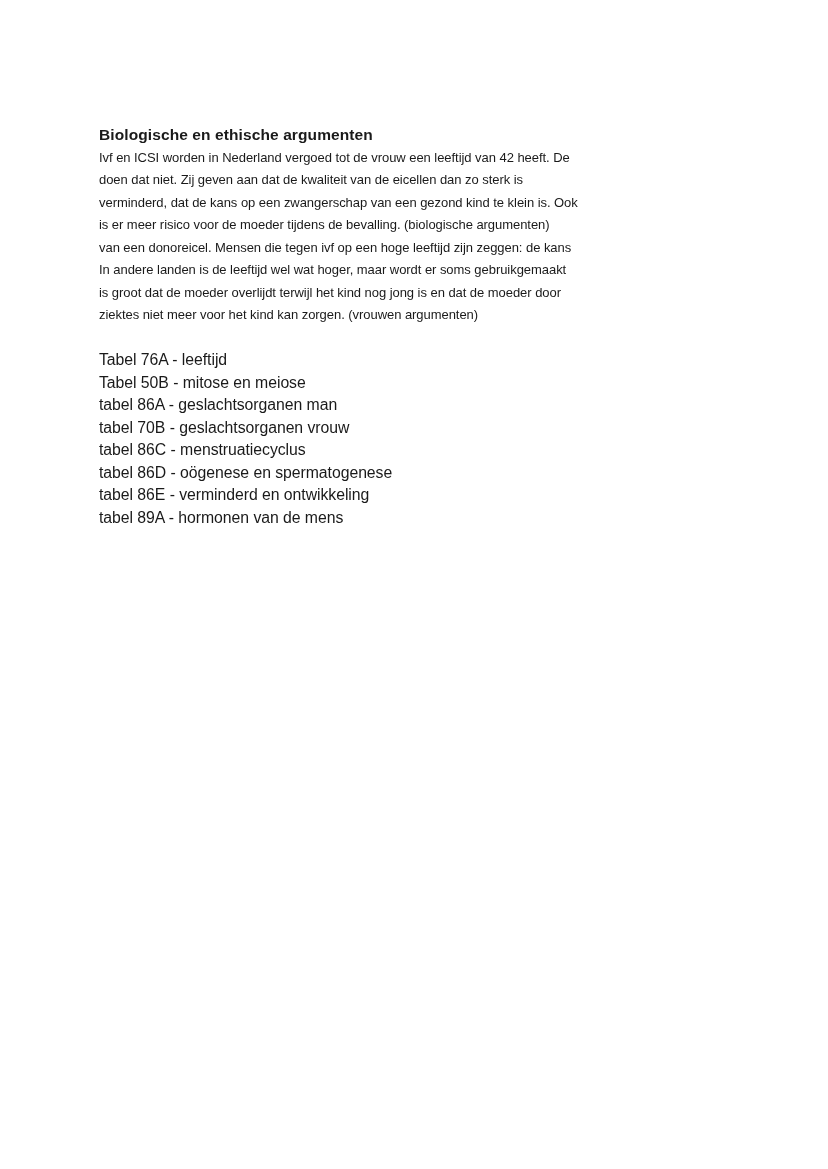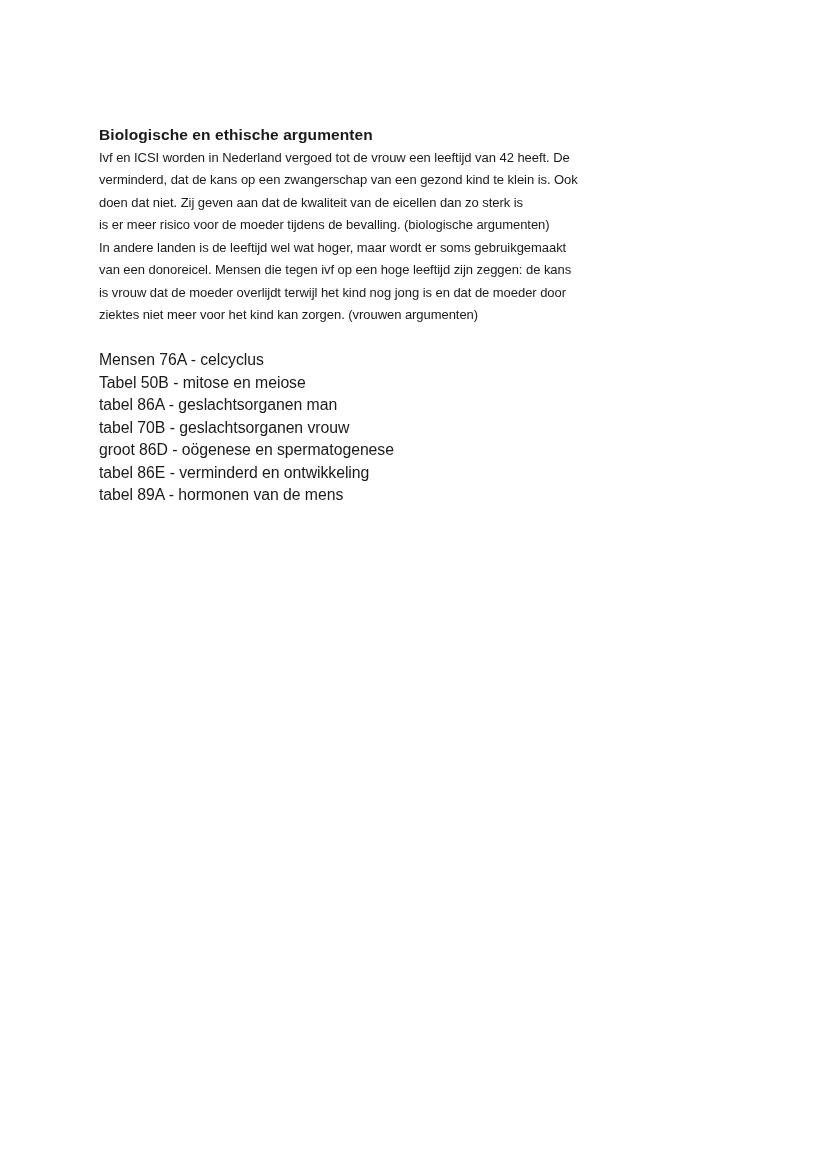--- a/index.html
+++ b/index.html
@@ -62,39 +62,40 @@
 </head>
 <body>
 
 <div class="page">
   <div class="content">
 
     <h2 class="section-heading">Biologische en ethische argumenten</h2>
 
     <div class="paragraph">
       <div class="body-line">Ivf en ICSI worden in Nederland vergoed tot de vrouw een leeftijd van 42 heeft. De</div>
+      <div class="body-line">doen dat niet. Zij geven aan dat de kwaliteit van de eicellen dan zo sterk is</div>
       <div class="body-line">verminderd, dat de kans op een zwangerschap van een gezond kind te klein is. Ook</div>
-      <div class="body-line">doen dat niet. Zij geven aan dat de kwaliteit van de eicellen dan zo sterk is</div>
       <div class="body-line">is er meer risico voor de moeder tijdens de bevalling. (biologische argumenten)</div>
     </div>
 
     <div class="paragraph">
+      <div class="body-line">van een donoreicel. Mensen die tegen ivf op een hoge leeftijd zijn zeggen: de kans</div>
       <div class="body-line">In andere landen is de leeftijd wel wat hoger, maar wordt er soms gebruikgemaakt</div>
-      <div class="body-line">van een donoreicel. Mensen die tegen ivf op een hoge leeftijd zijn zeggen: de kans</div>
-      <div class="body-line">is vrouw dat de moeder overlijdt terwijl het kind nog jong is en dat de moeder door</div>
+      <div class="body-line">is groot dat de moeder overlijdt terwijl het kind nog jong is en dat de moeder door</div>
       <div class="body-line">ziektes niet meer voor het kind kan zorgen. (vrouwen argumenten)</div>
     </div>
 
     <div class="spacer"></div>
 
 
     <ul class="table-list">
-      <li>Mensen 76A - celcyclus</li>
+      <li>Tabel 76A - leeftijd</li>
       <li>Tabel 50B - mitose en meiose</li>
       <li>tabel 86A - geslachtsorganen man</li>
       <li>tabel 70B - geslachtsorganen vrouw</li>
-      <li>groot 86D - oögenese en spermatogenese</li>
+      <li>tabel 86C - menstruatiecyclus</li>
+      <li>tabel 86D - oögenese en spermatogenese</li>
       <li>tabel 86E - verminderd en ontwikkeling</li>
       <li>tabel 89A - hormonen van de mens</li>
     </ul>
 
   </div>
 </div>
 
 </body></html>

